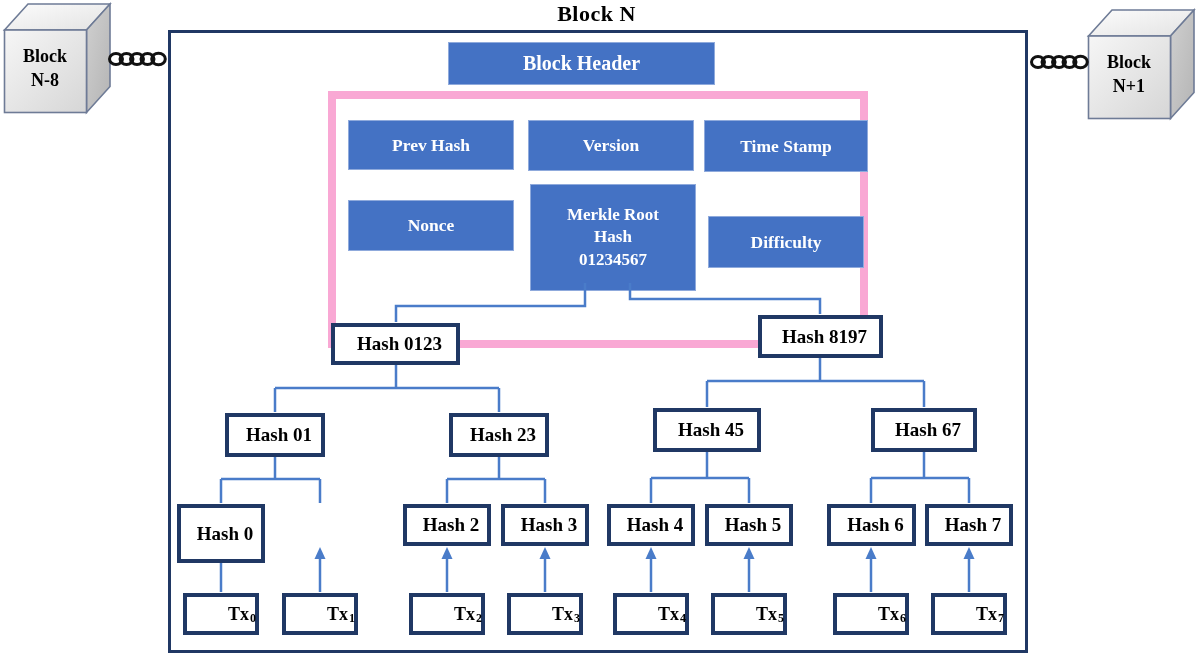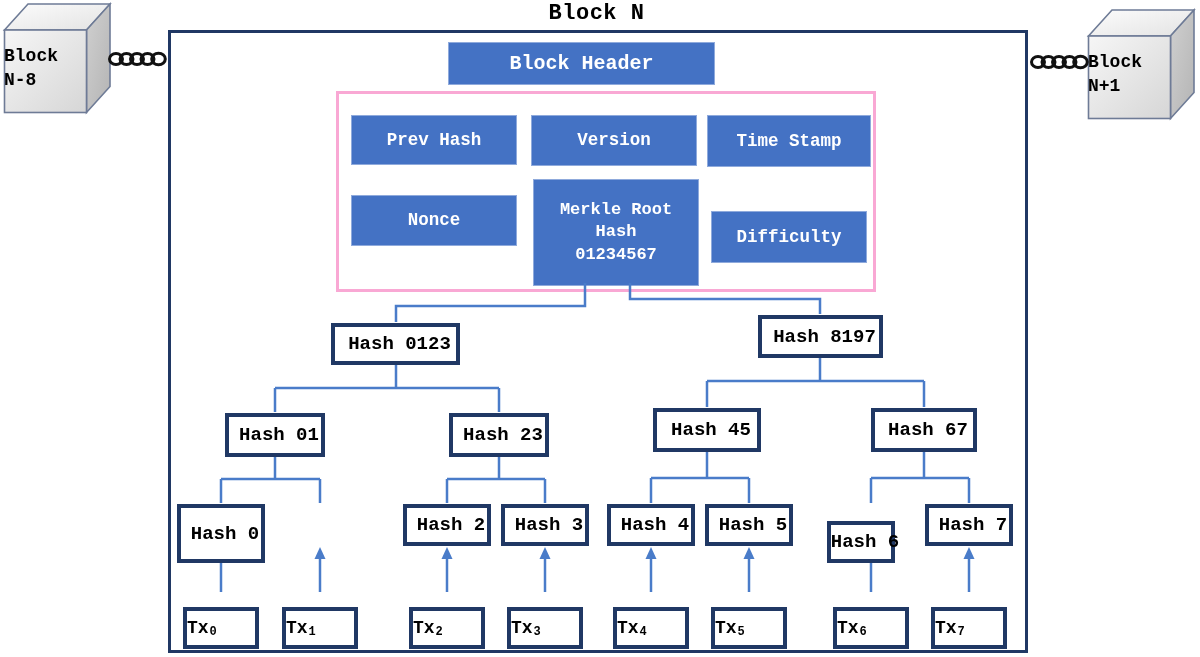--- a/index.html
+++ b/index.html
@@ -1,57 +1,57 @@
 <!DOCTYPE html>
 <html><head>
 <meta charset="utf-8">
 <style>
   html,body{margin:0;padding:0;background:#ffffff;}
   .stage{
     position:relative;width:1200px;height:657px;background:#ffffff;overflow:hidden;
-    font-family:Liberation Mono, monospace;font-weight:bold;color:#1a1a1a;
+    font-family:Liberation Serif, serif;font-weight:bold;color:#1a1a1a;
   }
   .abs{position:absolute;}
   .block-title{
     left:168px;top:1px;width:857px;height:28px;text-align:center;
     font-size:22px;letter-spacing:.5px;color:#000;
   }
   .outer-box{
     left:168px;top:30px;width:854px;height:617px;
     border:3px solid #203864;background:transparent;
   }
   .header-bar{
     left:448px;top:42px;width:267px;height:43px;background:#4472C4;
     border:1.5px solid #8faadc;box-sizing:border-box;
     display:flex;align-items:center;justify-content:center;
     color:#fff;font-size:20px;
   }
   .fields-box{
-    left:336px;top:91px;width:540px;height:201px;background:#fff;
-    border:3px solid #f9a8d4;box-sizing:border-box;
+    left:328px;top:91px;width:540px;height:257px;background:#fff;
+    border:8px solid #f9a8d4;box-sizing:border-box;
   }
   .field{
     position:absolute;background:#4472C4;border:1.5px solid #8faadc;box-sizing:border-box;
     display:flex;flex-direction:column;align-items:center;justify-content:center;
     color:#fff;font-size:17.5px;text-align:center;line-height:1.3;
   }
   .hash-node{
     position:absolute;background:#fff;border:4px solid #203864;box-sizing:border-box;
     display:flex;align-items:center;justify-content:center;
     font-size:19px;color:#000;white-space:nowrap;padding-left:8px;
   }
   .tx-node{
     position:absolute;background:#fff;border:4px solid #203864;box-sizing:border-box;
-    display:flex;align-items:center;justify-content:flex-start;
-    font-size:18px;color:#000;margin-top:14px;
+    display:flex;align-items:center;justify-content:flex-end;
+    font-size:18px;color:#000;
   }
   .tx-node sub{font-size:12px;line-height:0;position:relative;top:4px;left:1px;}
   .connectors{left:0;top:0;width:1200px;height:657px;pointer-events:none;}
   .cube-label{
-    position:absolute;text-align:left;font-size:18px;line-height:1.35;color:#000;
+    position:absolute;text-align:center;font-size:18px;line-height:1.35;color:#000;
   }
   .cube-label span{display:block;}
 </style>
 </head>
 <body>
 
 <div class="stage">
 
   <svg width="0" height="0" style="position:absolute">
     <defs>
@@ -193,21 +193,21 @@
   </div>
   <div class="hash-node" style="left:501px;top:504px;width:88px;height:42px">
     <span>Hash 3</span>
   </div>
   <div class="hash-node" style="left:607px;top:504px;width:88px;height:42px">
     <span>Hash 4</span>
   </div>
   <div class="hash-node" style="left:705px;top:504px;width:88px;height:42px">
     <span>Hash 5</span>
   </div>
-  <div class="hash-node" style="left:827px;top:521px;width:68px;height:42px">
+  <div class="hash-node" style="left:827px;top:504px;width:89px;height:42px">
     <span>Hash 6</span>
   </div>
   <div class="hash-node" style="left:925px;top:504px;width:88px;height:42px">
     <span>Hash 7</span>
   </div>
 
   <div class="tx-node" style="left:183px;top:593px;width:76px;height:42px">
     <span>Tx</span>
       <sub>0</sub>
   </div>

